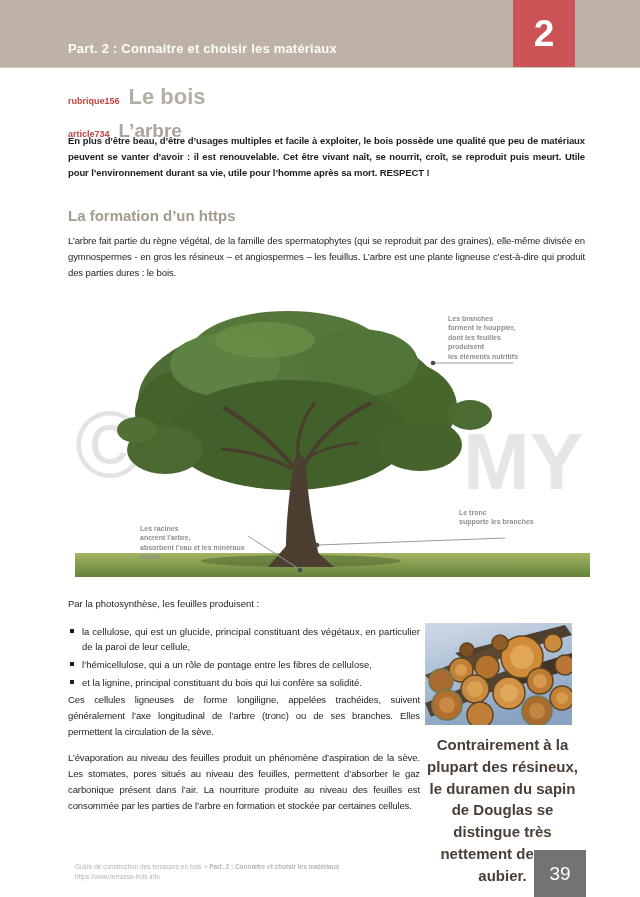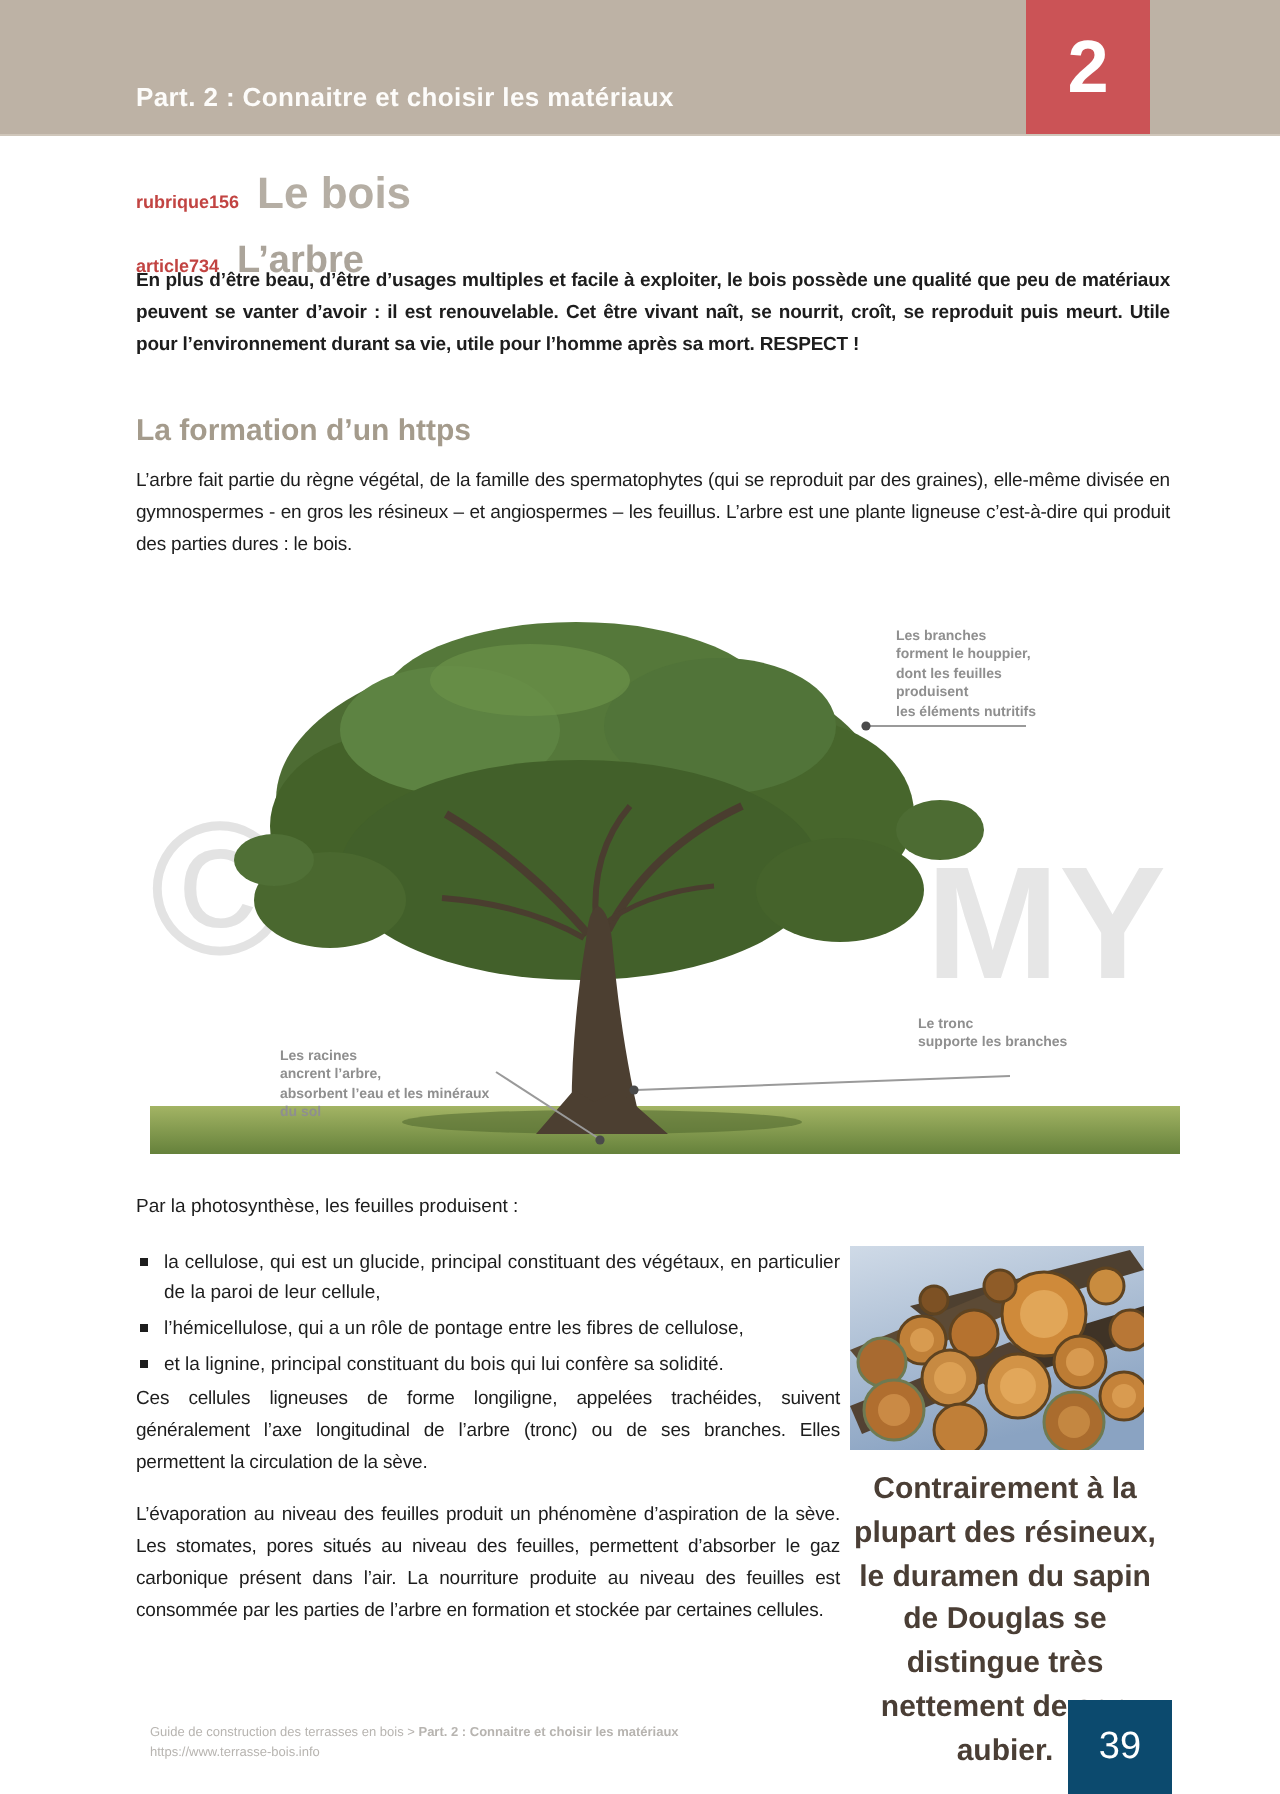--- a/index.html
+++ b/index.html
@@ -59,21 +59,21 @@
   .wood-caption { position:absolute; left:420px; top:734px; width:165px;
                   text-align:center; font-size:15px; font-weight:bold;
                   color:#4a3e35; line-height:1.45; }
 
   
   .footer-lines { position:absolute; left:75px; top:862px; font-size:6.5px;
                   color:#b7b4b0; line-height:1.6; }
   .footer-bold { font-weight:bold; }
   .footer-url { color:#b7b4b0; text-decoration:none; display:block; }
   .page-box { position:absolute; left:534px; top:850px; width:52px; height:47px;
-              background:#0c4a6e; color:#ffffff; display:flex; align-items:center;
+              background:#737373; color:#ffffff; display:flex; align-items:center;
               justify-content:center; font-size:19px; }
 </style>
 </head>
 <body>
 
 <div class="page">
 
   <div class="header">
     <div class="header-title">Part. 2 : Connaitre et choisir les matériaux</div>
     <div class="chapter-box">2</div>

